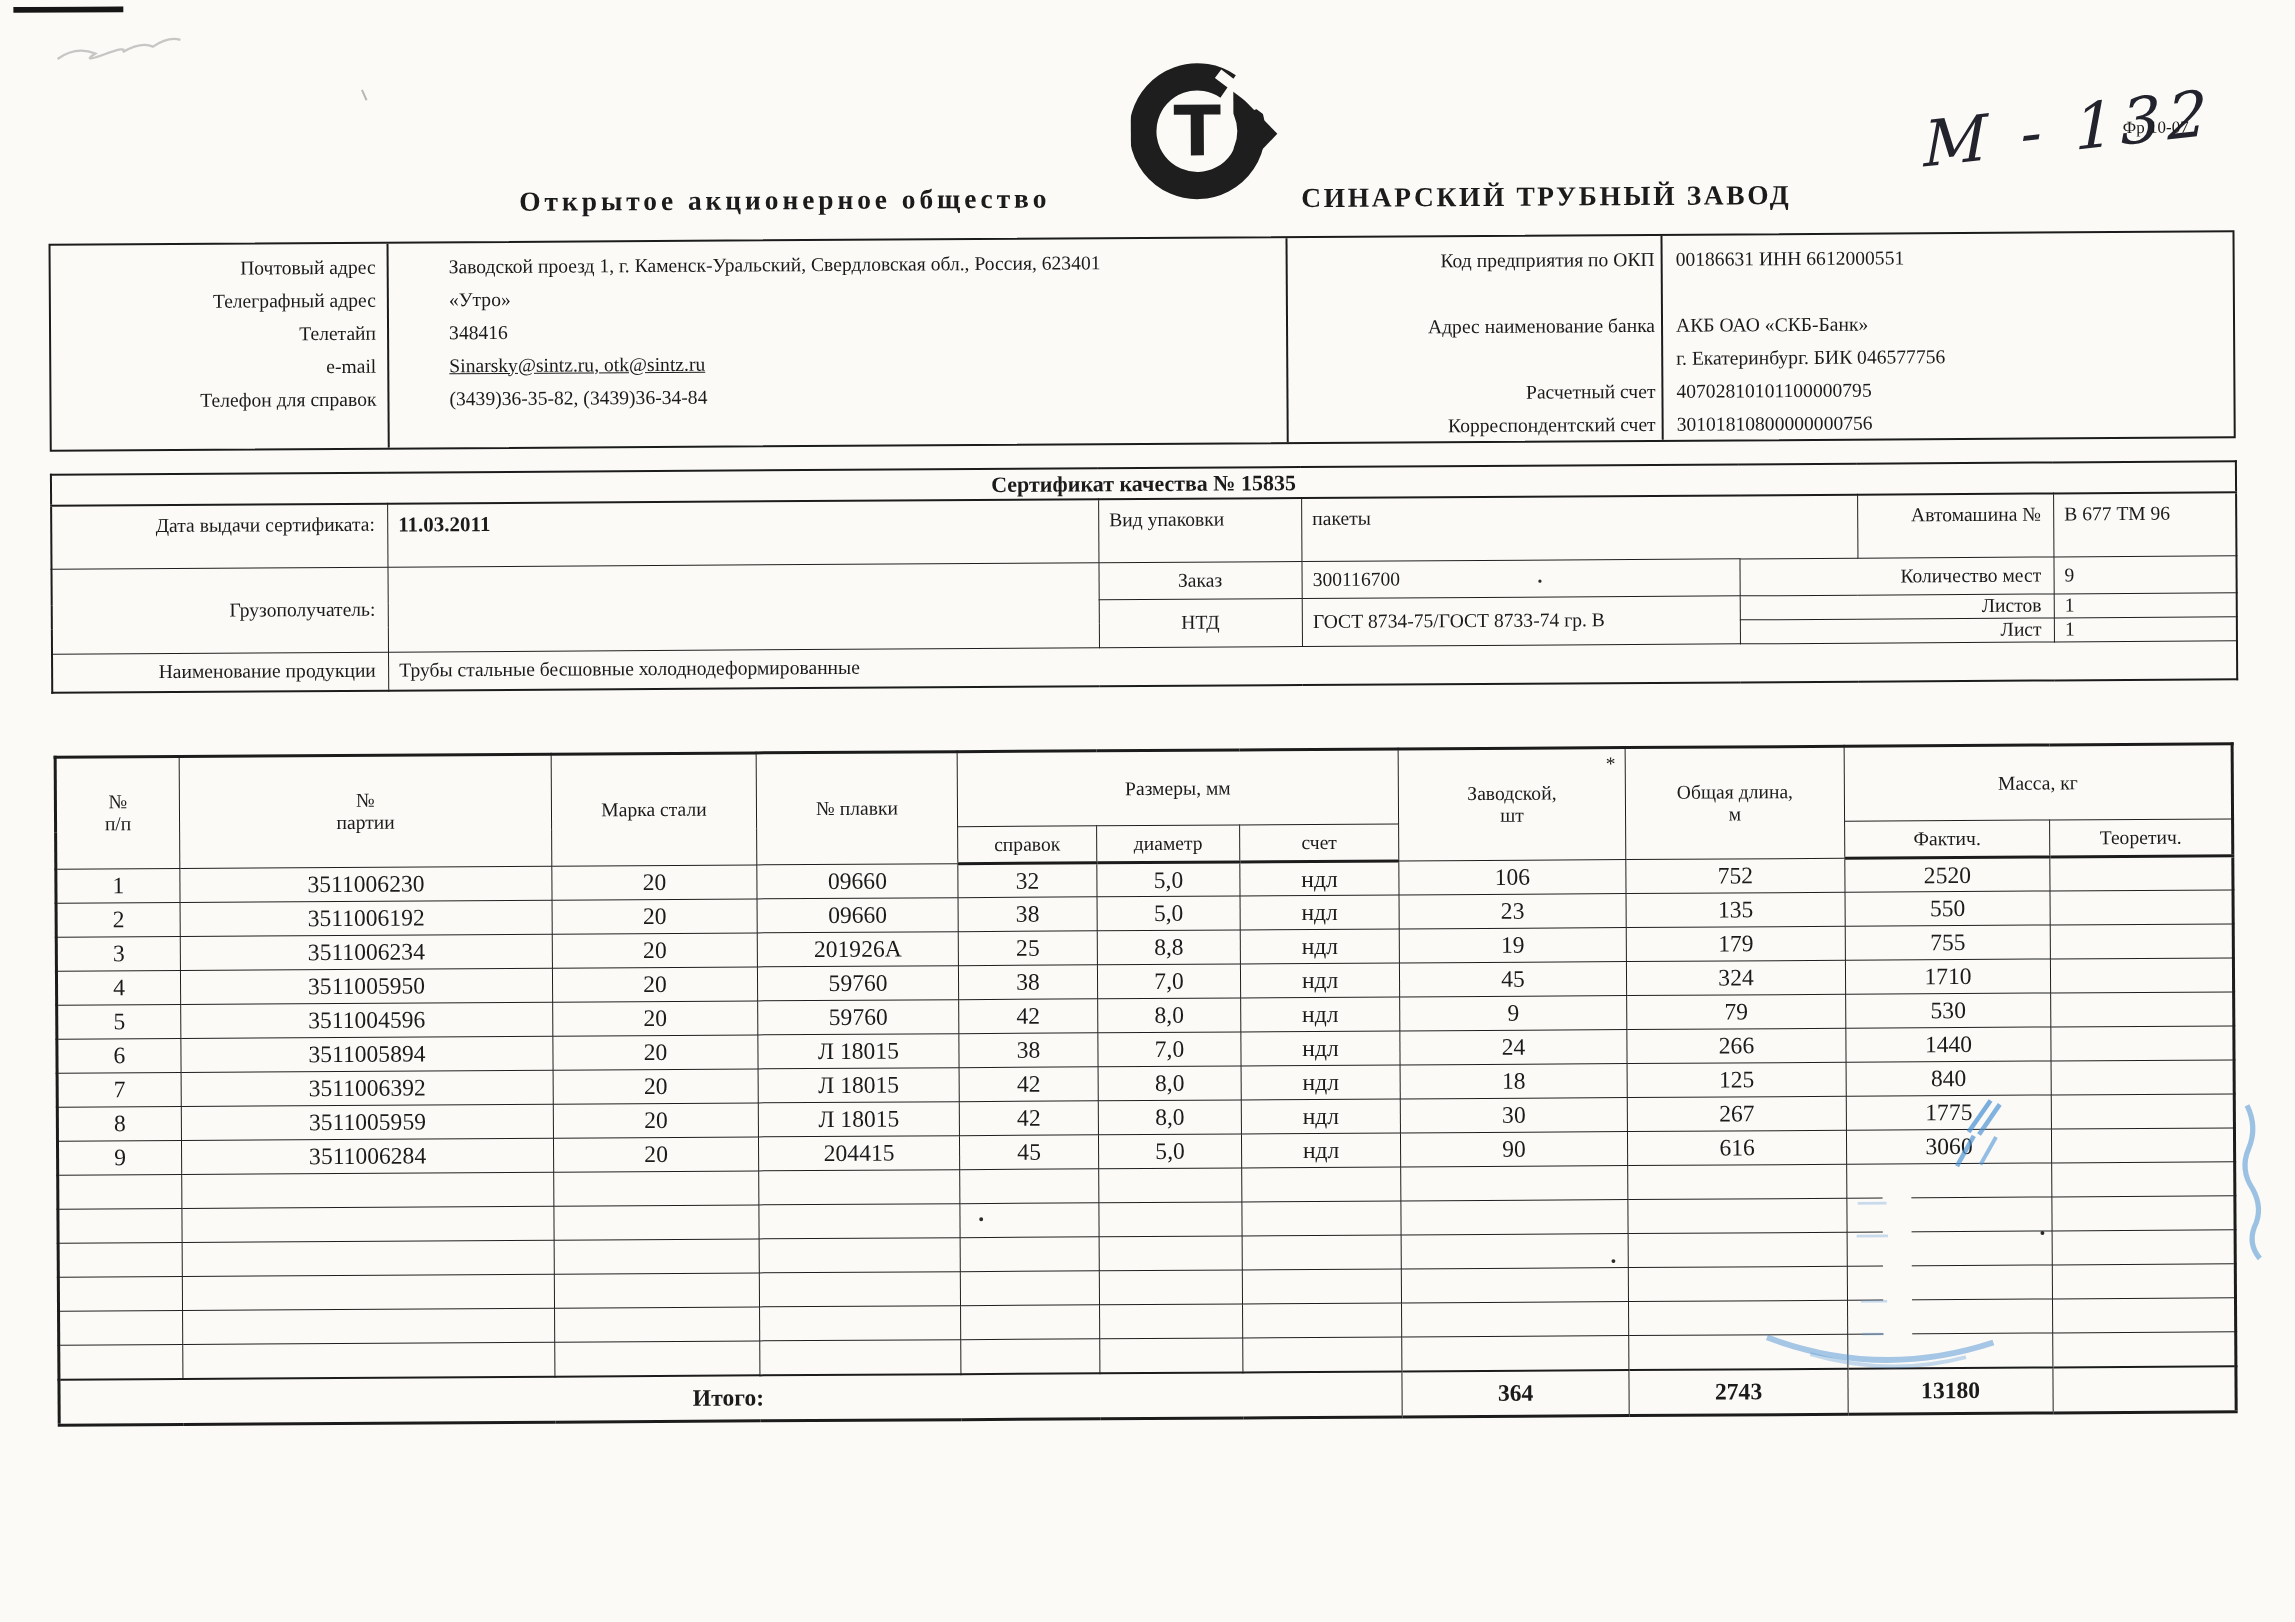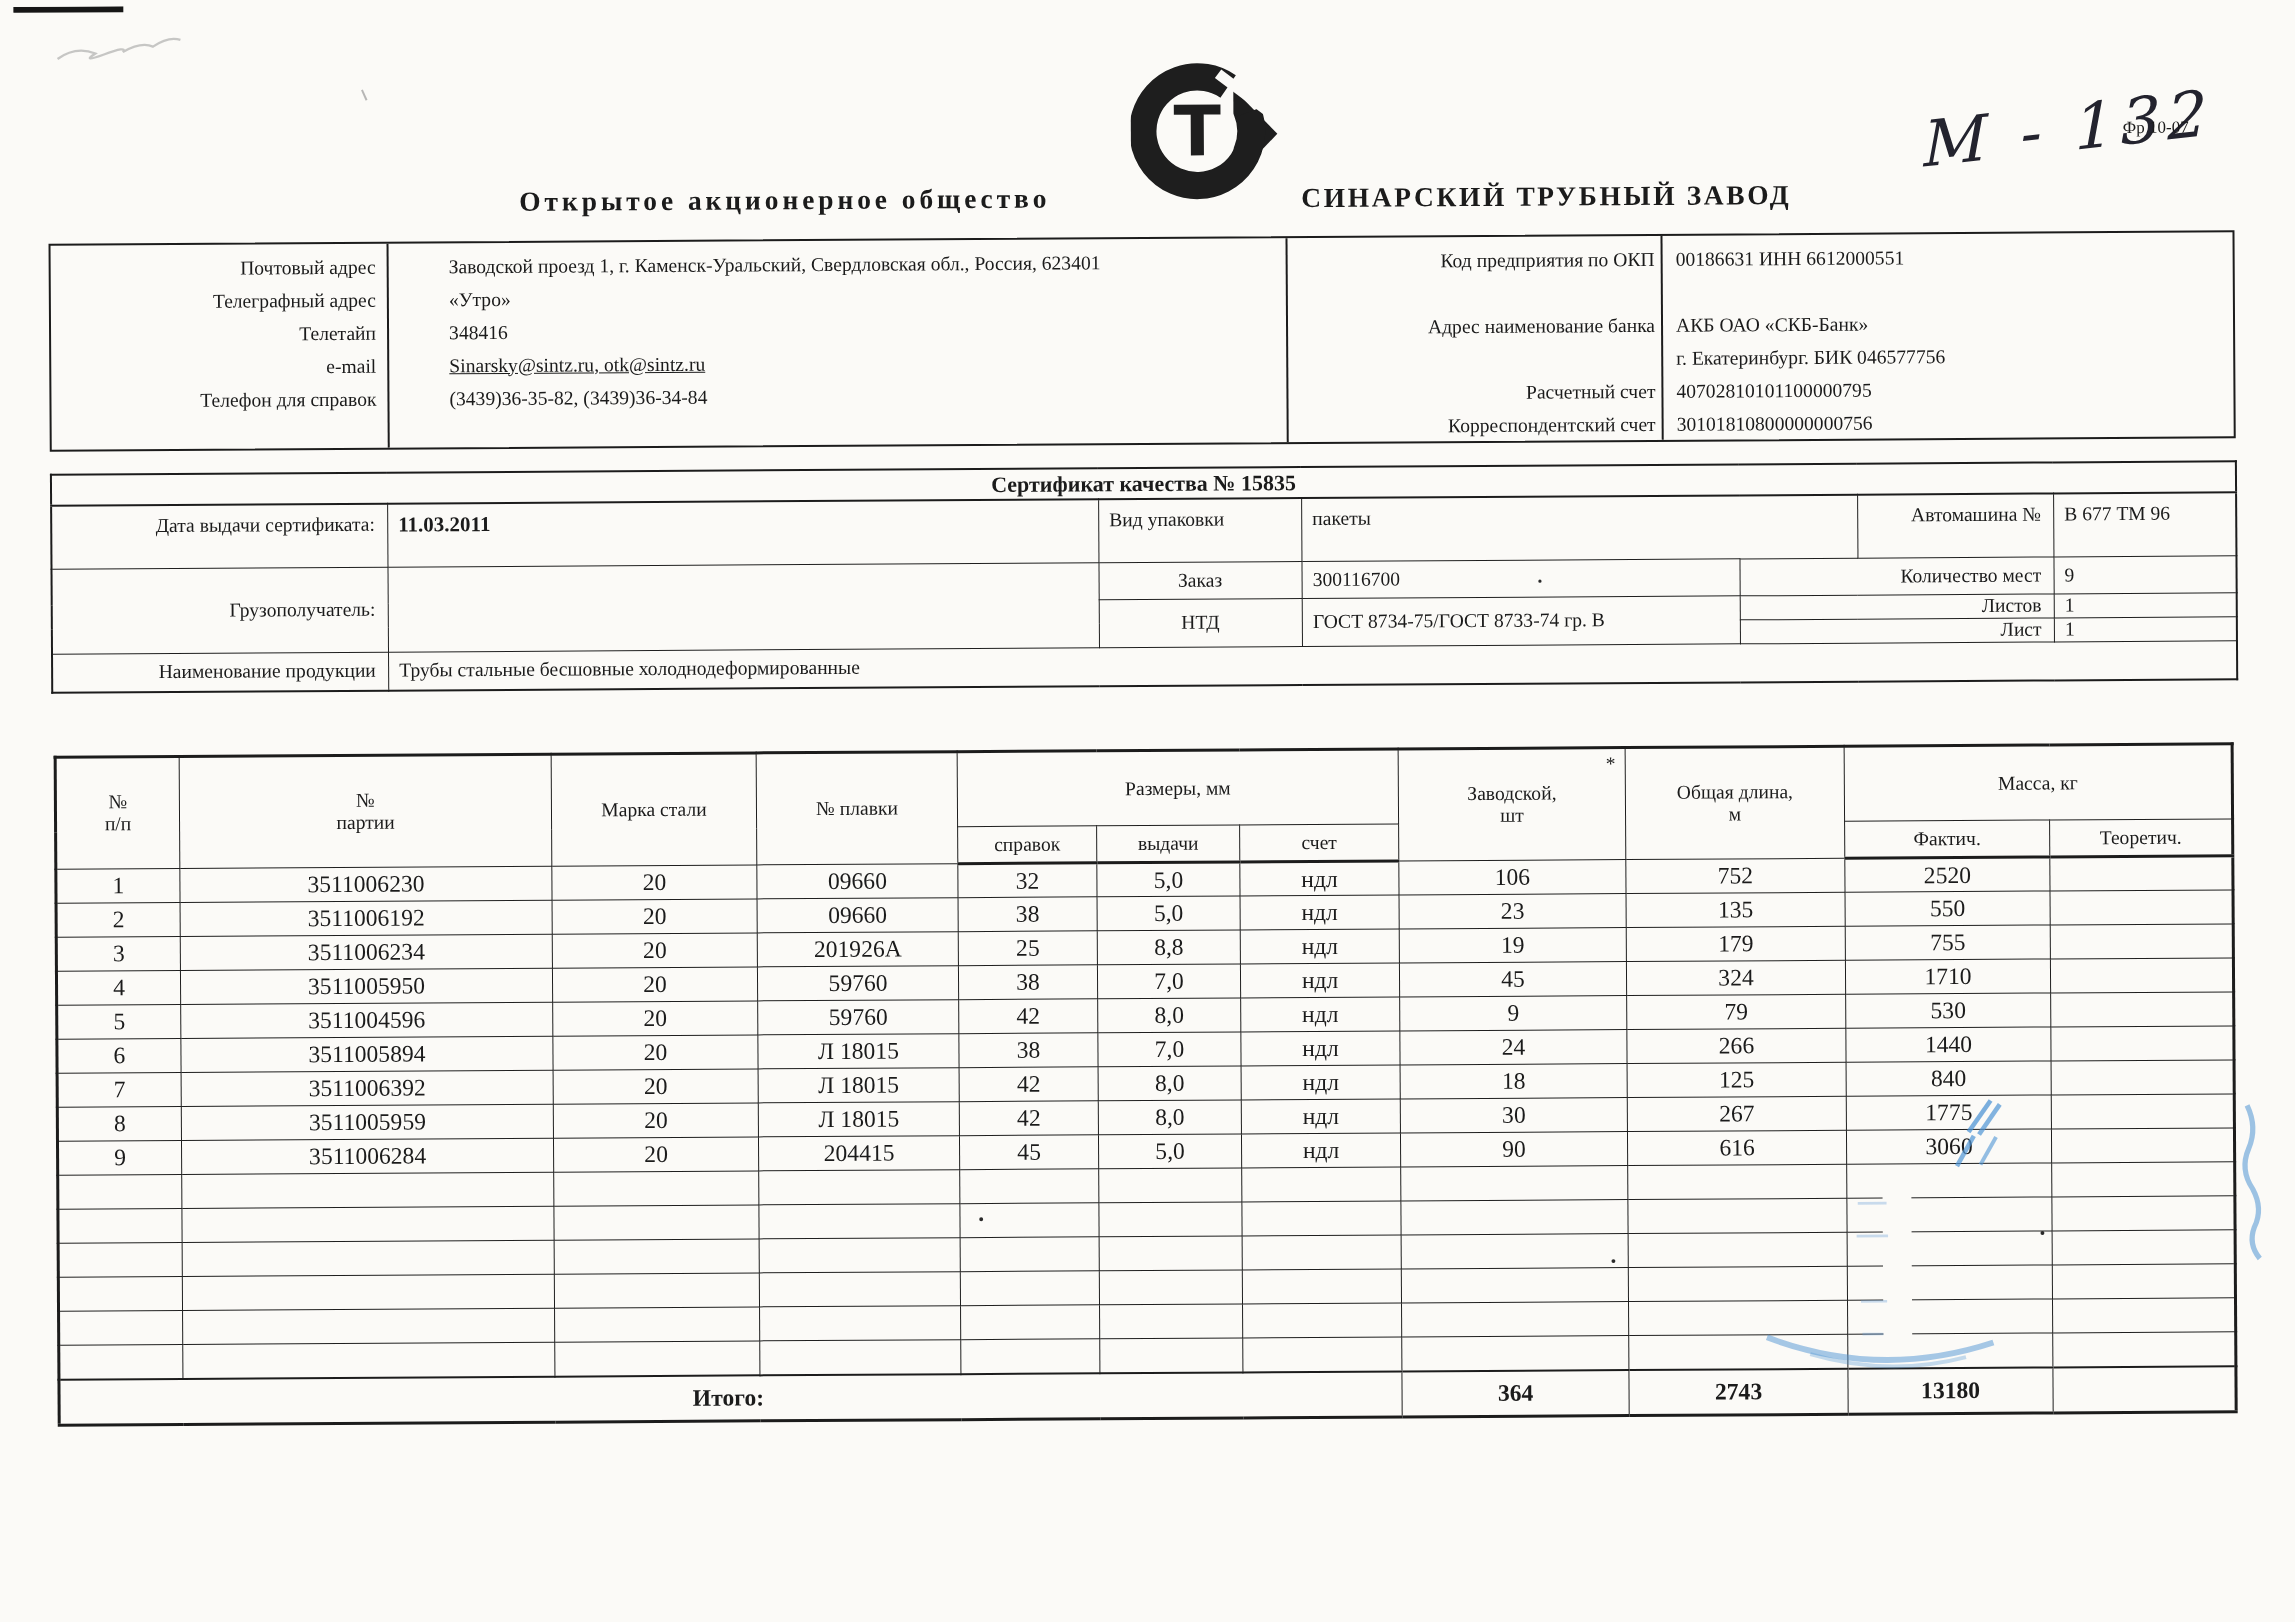--- a/index.html
+++ b/index.html
@@ -173,21 +173,21 @@
           <span>Заводской,
 шт</span>
           <span class="ast">*</span>
         </th>
         <th rowspan="2" class="pre">Общая длина,
 м</th>
         <th colspan="2">Масса, кг</th>
       </tr>
       <tr style="height:37px">
         <th>справок</th>
-        <th>выдачи</th>
+        <th>диаметр</th>
         <th>счет</th>
         <th>Фактич.</th>
         <th>Теоретич.</th>
       </tr>
     </thead>
     <tbody>
         <tr>
           <td>1</td>
           <td>3511006230</td>
           <td>20</td>

